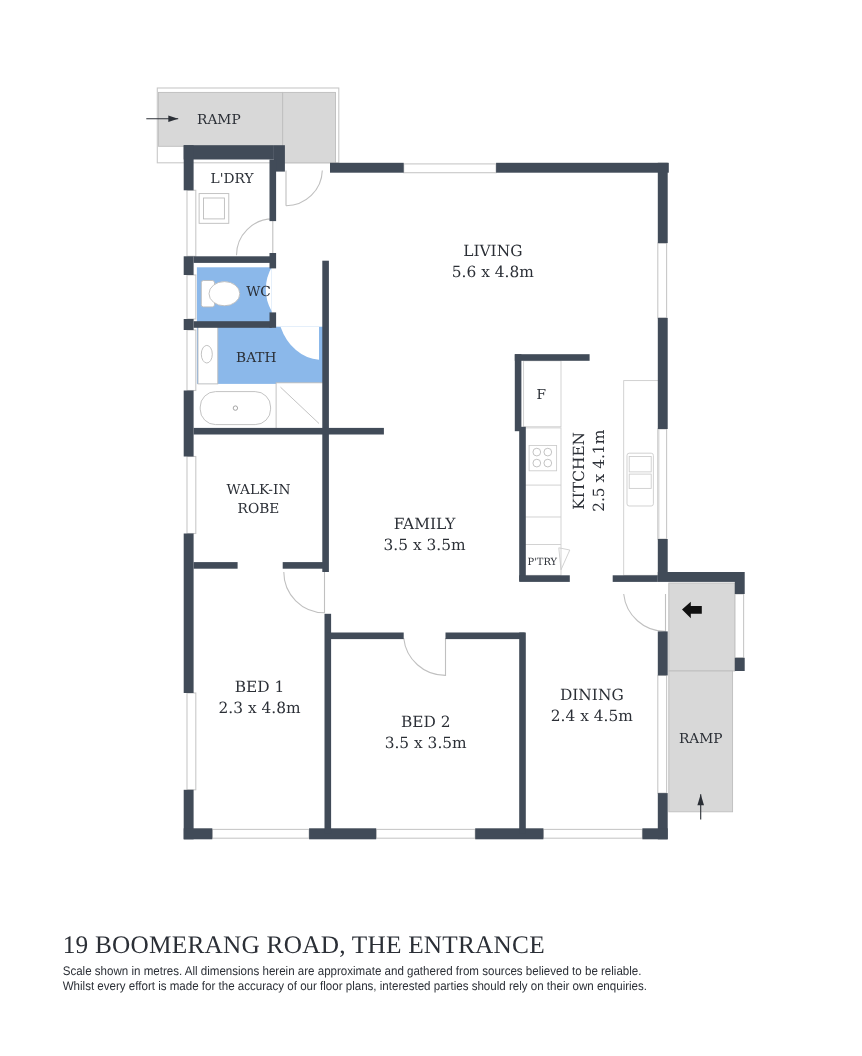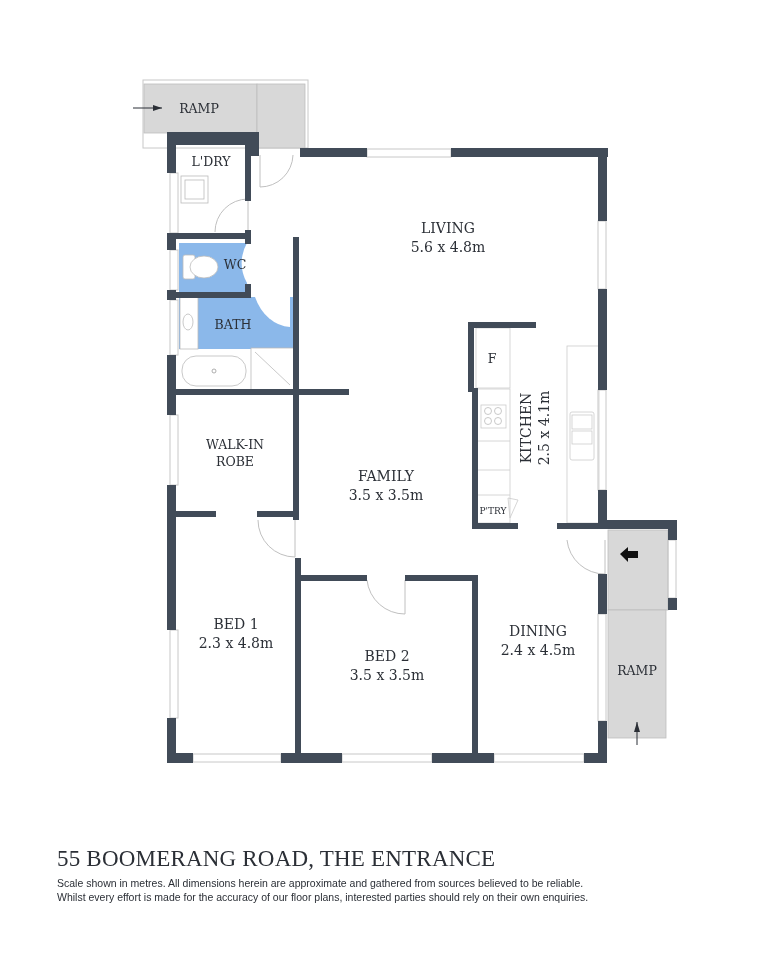--- a/index.html
+++ b/index.html
@@ -163,18 +163,18 @@
   <text class="lbl lbl-m" x="236" y="629">BED 1</text>
   <text class="lbl lbl-m" x="236" y="648">2.3 x 4.8m</text>
   <text class="lbl lbl-m" x="387" y="661">BED 2</text>
   <text class="lbl lbl-m" x="387" y="680">3.5 x 3.5m</text>
   <text class="lbl lbl-m" x="538" y="636">DINING</text>
   <text class="lbl lbl-m" x="538" y="655">2.4 x 4.5m</text>
   <text class="lbl lbl-s" x="637" y="675">RAMP</text>
 </svg>
 
 <div class="footer">
-  <div class="title">55 BOOMERANG ROAD, THE ENTRANCE</div>
+  <div class="title">19 BOOMERANG ROAD, THE ENTRANCE</div>
   <div class="disc">
     <div>Scale shown in metres. All dimensions herein are approximate and gathered from sources believed to be  reliable.</div>
     <div>Whilst every effort is made for the accuracy of our floor plans, interested parties should rely on their own enquiries.</div>
   </div>
 </div>
 
 </body></html>

